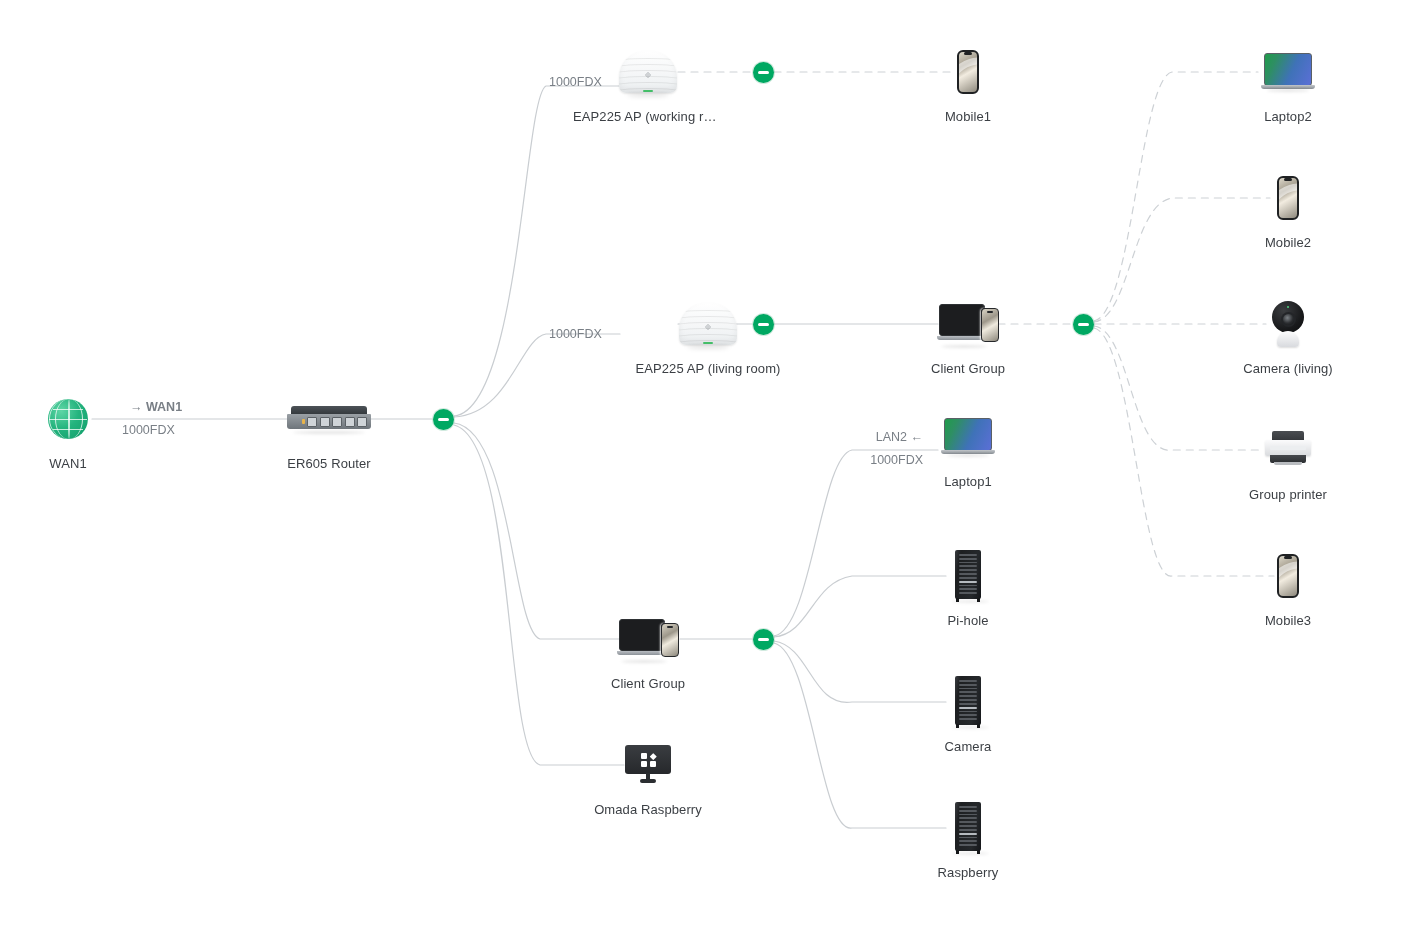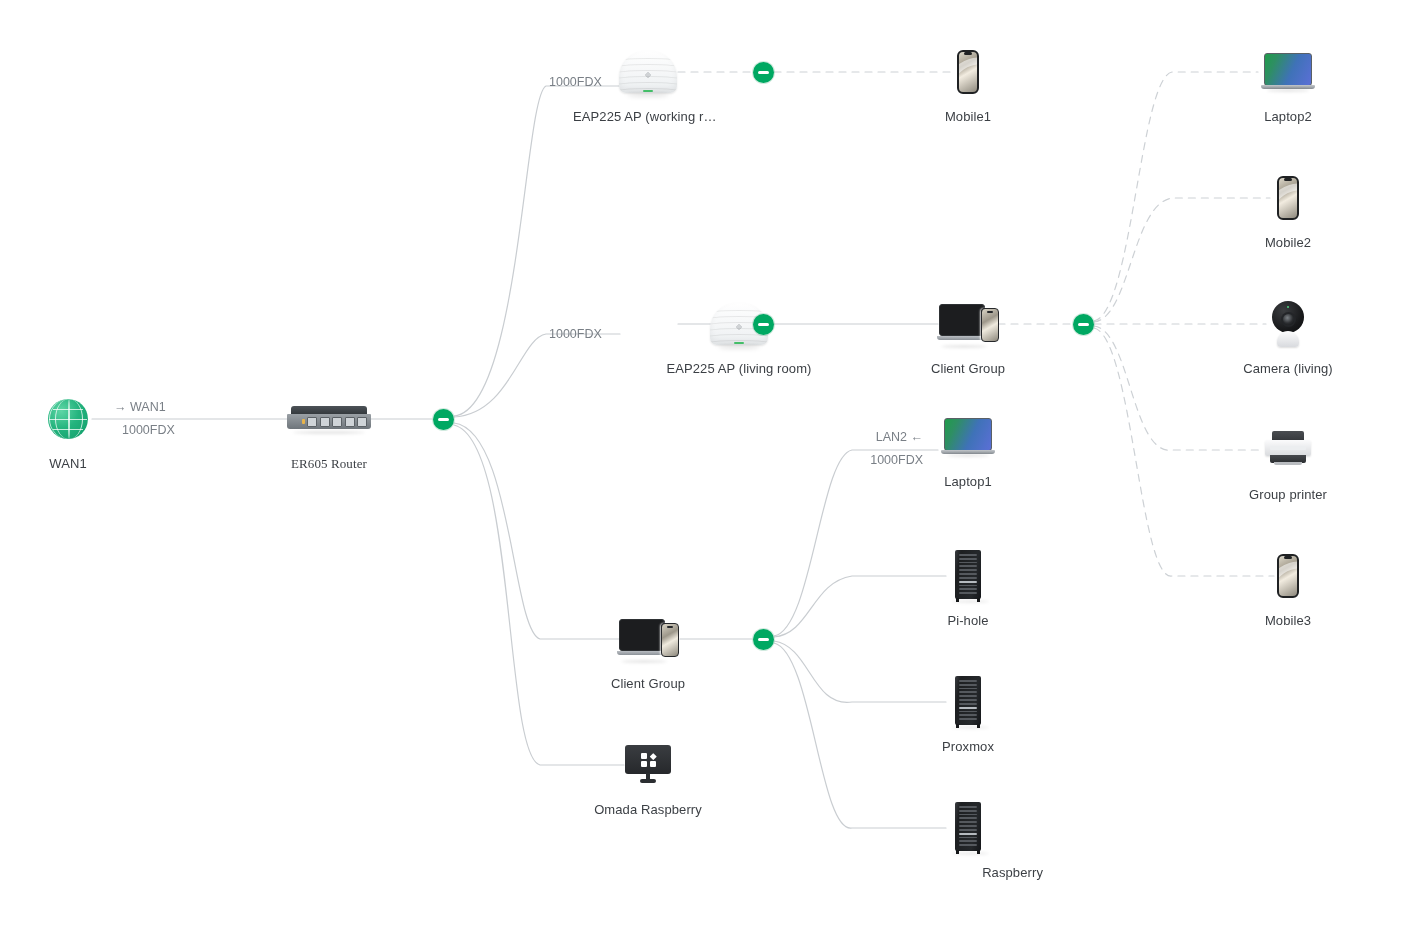--- a/index.html
+++ b/index.html
@@ -344,42 +344,42 @@
       <path d="M 774 641 C 810 646 812 708 852 702 L 946 702" fill="none" stroke="#c9cdd1" stroke-width="1.2" stroke-linecap="round"></path>
       <path d="M 774 643 C 812 652 820 834 852 828 L 946 828" fill="none" stroke="#c9cdd1" stroke-width="1.2" stroke-linecap="round"></path>
       <path d="M 998 324 L 1072 324" fill="none" stroke="#cdd1d5" stroke-width="1.2" stroke-linecap="round" stroke-dasharray="7 6"></path>
       <path d="M 1094 321 C 1132 314 1140 78 1172 72 L 1258 72" fill="none" stroke="#cdd1d5" stroke-width="1.2" stroke-linecap="round" stroke-dasharray="7 6"></path>
       <path d="M 1094 322 C 1130 318 1132 204 1172 198 L 1270 198" fill="none" stroke="#cdd1d5" stroke-width="1.2" stroke-linecap="round" stroke-dasharray="7 6"></path>
       <path d="M 1094 324 L 1266 324" fill="none" stroke="#cdd1d5" stroke-width="1.2" stroke-linecap="round" stroke-dasharray="7 6"></path>
       <path d="M 1094 326 C 1130 330 1132 456 1172 450 L 1262 450" fill="none" stroke="#cdd1d5" stroke-width="1.2" stroke-linecap="round" stroke-dasharray="7 6"></path>
       <path d="M 1094 328 C 1132 336 1140 582 1172 576 L 1274 576" fill="none" stroke="#cdd1d5" stroke-width="1.2" stroke-linecap="round" stroke-dasharray="7 6"></path>
     </svg>
   <div id="labels-layer">
-      <div class="edge-label" style="left: 114px; top: 399px;">→ WAN1</div>
+      <div class="edge-label" style="left: 130px; top: 399px; font-weight: bold;">→ WAN1</div>
       <div class="edge-label" style="left: 122px; top: 422px;">1000FDX</div>
       <div class="edge-label" style="left: 549px; top: 74px;">1000FDX</div>
       <div class="edge-label" style="left: 549px; top: 326px;">1000FDX</div>
       <div class="edge-label right" style="right: 487px; top: 429px;">LAN2 ←</div>
       <div class="edge-label right" style="right: 487px; top: 452px;">1000FDX</div>
     </div>
   <div id="nodes-layer">
       <div class="node" style="left: 68px; top: 388px;">
         <div class="node-icon">
           <div class="ic-globe">
             <div class="mer m2"></div>
             <div class="mer m3"></div>
             <div class="par p1"></div>
             <div class="par p2"></div>
             <div class="par p3"></div>
             <div class="mer m1" style="width:0;border-left:1.2px solid rgba(255,255,255,.75)"></div>
           </div>
         </div>
         <div class="node-label">WAN1</div>
       </div>
-      <div class="node" style="left: 329px; top: 388px; font-family: Liberation Serif, serif;">
+      <div class="node" style="left: 329px; top: 388px;">
         <div class="node-icon">
           <div class="ic-router">
             <div class="top"></div>
             <div class="face">
               <span class="led"></span>
               <span class="port"></span>
               <span class="port"></span>
               <span class="port"></span>
               <span class="port"></span>
               <span class="port"></span>
@@ -409,21 +409,21 @@
       </div>
       <div class="node" style="left: 968px; top: 41px;">
         <div class="node-icon">
           <div class="ic-phone">
             <div class="shell"></div>
             <div class="notch"></div>
           </div>
         </div>
         <div class="node-label">Mobile1</div>
       </div>
-      <div class="node" style="left: 640px; top: 293px; margin-left: 24px;">
+      <div class="node" style="left: 609px; top: 293px; margin-left: 24px;">
         <div class="node-icon">
           <div class="ic-ap">
             <div class="body">
               <div class="rib" style="top:7px"></div>
               <div class="rib" style="top:13px"></div>
               <div class="rib" style="top:19px"></div>
               <div class="rib" style="top:25px"></div>
               <div class="rib" style="top:31px"></div>
               <div class="rib" style="top:37px"></div>
               <div class="tp"></div>
@@ -524,23 +524,23 @@
               <div class="slot lite"></div>
               <div class="slot"></div>
               <div class="slot"></div>
               <div class="slot"></div>
             </div>
             <div class="leg l1"></div>
             <div class="leg l2"></div>
             <div class="shadow"></div>
           </div>
         </div>
-        <div class="node-label">Proxmox</div>
-      </div>
-      <div class="node" style="left: 968px; top: 797px; text-align: right;">
+        <div class="node-label">Camera</div>
+      </div>
+      <div class="node" style="left: 968px; top: 797px;">
         <div class="node-icon">
           <div class="ic-server">
             <div class="case">
               <div class="slot"></div>
               <div class="slot"></div>
               <div class="slot"></div>
               <div class="slot"></div>
               <div class="slot"></div>
               <div class="slot"></div>
               <div class="slot"></div>

